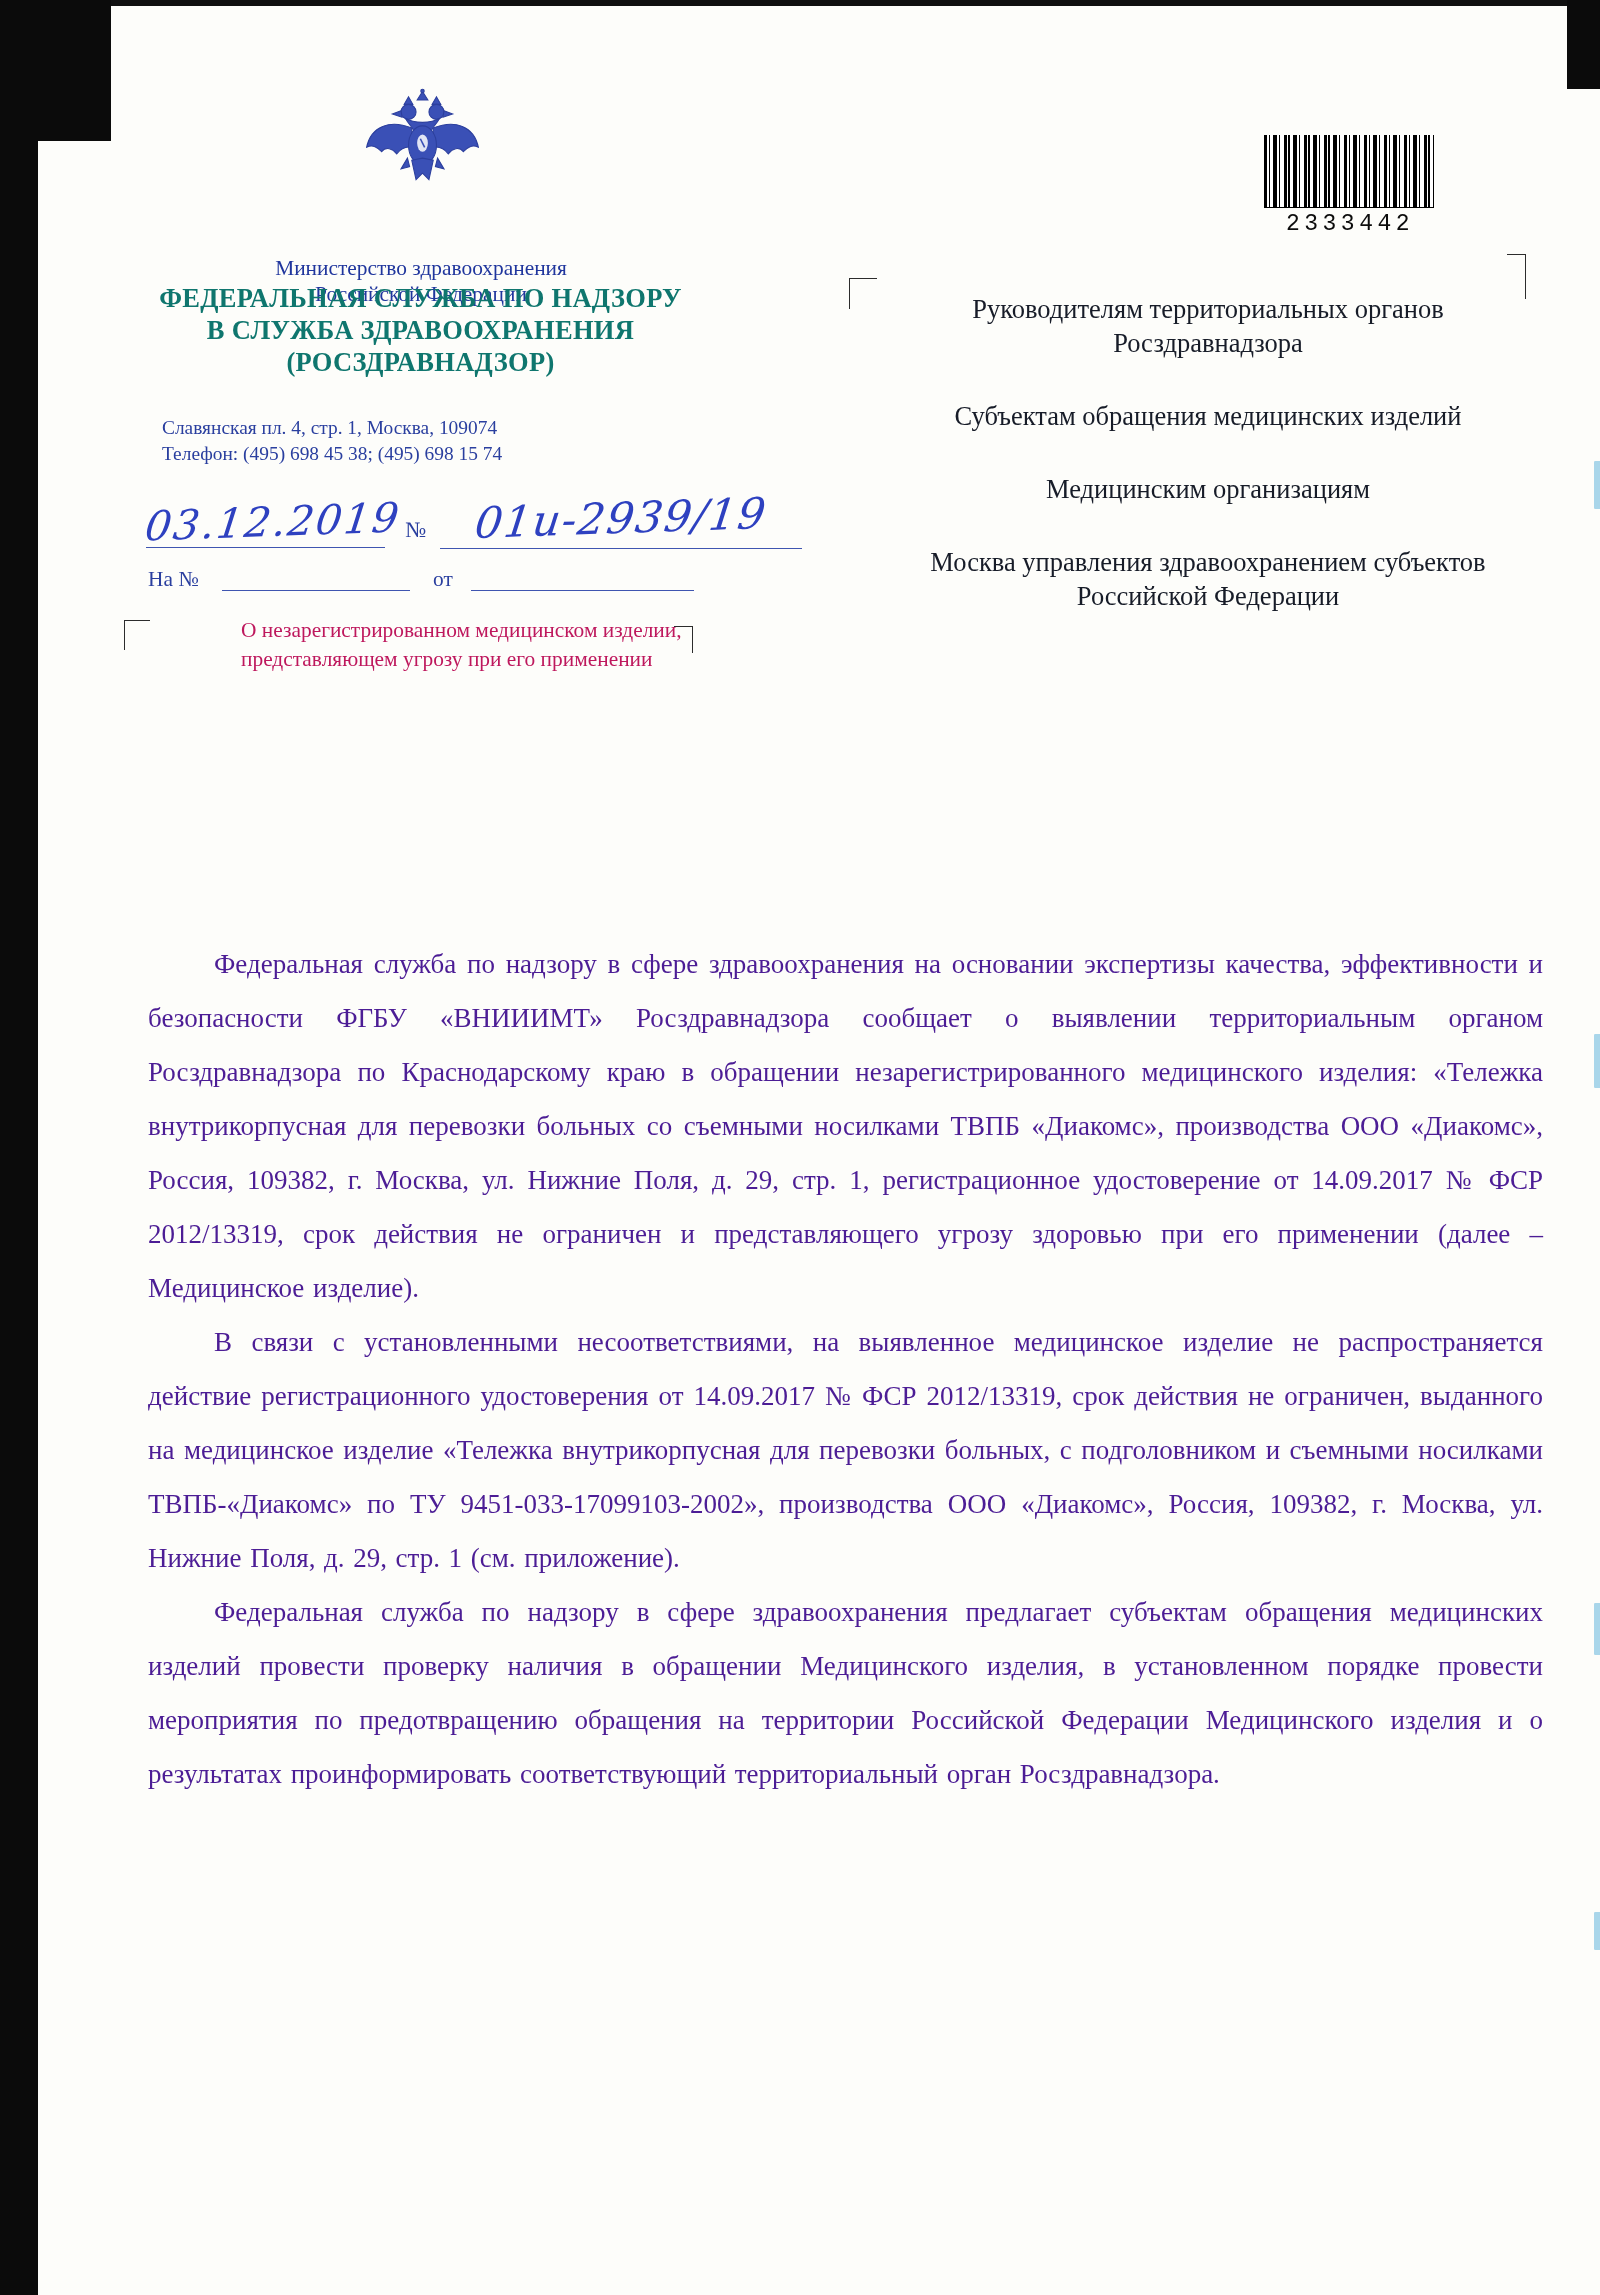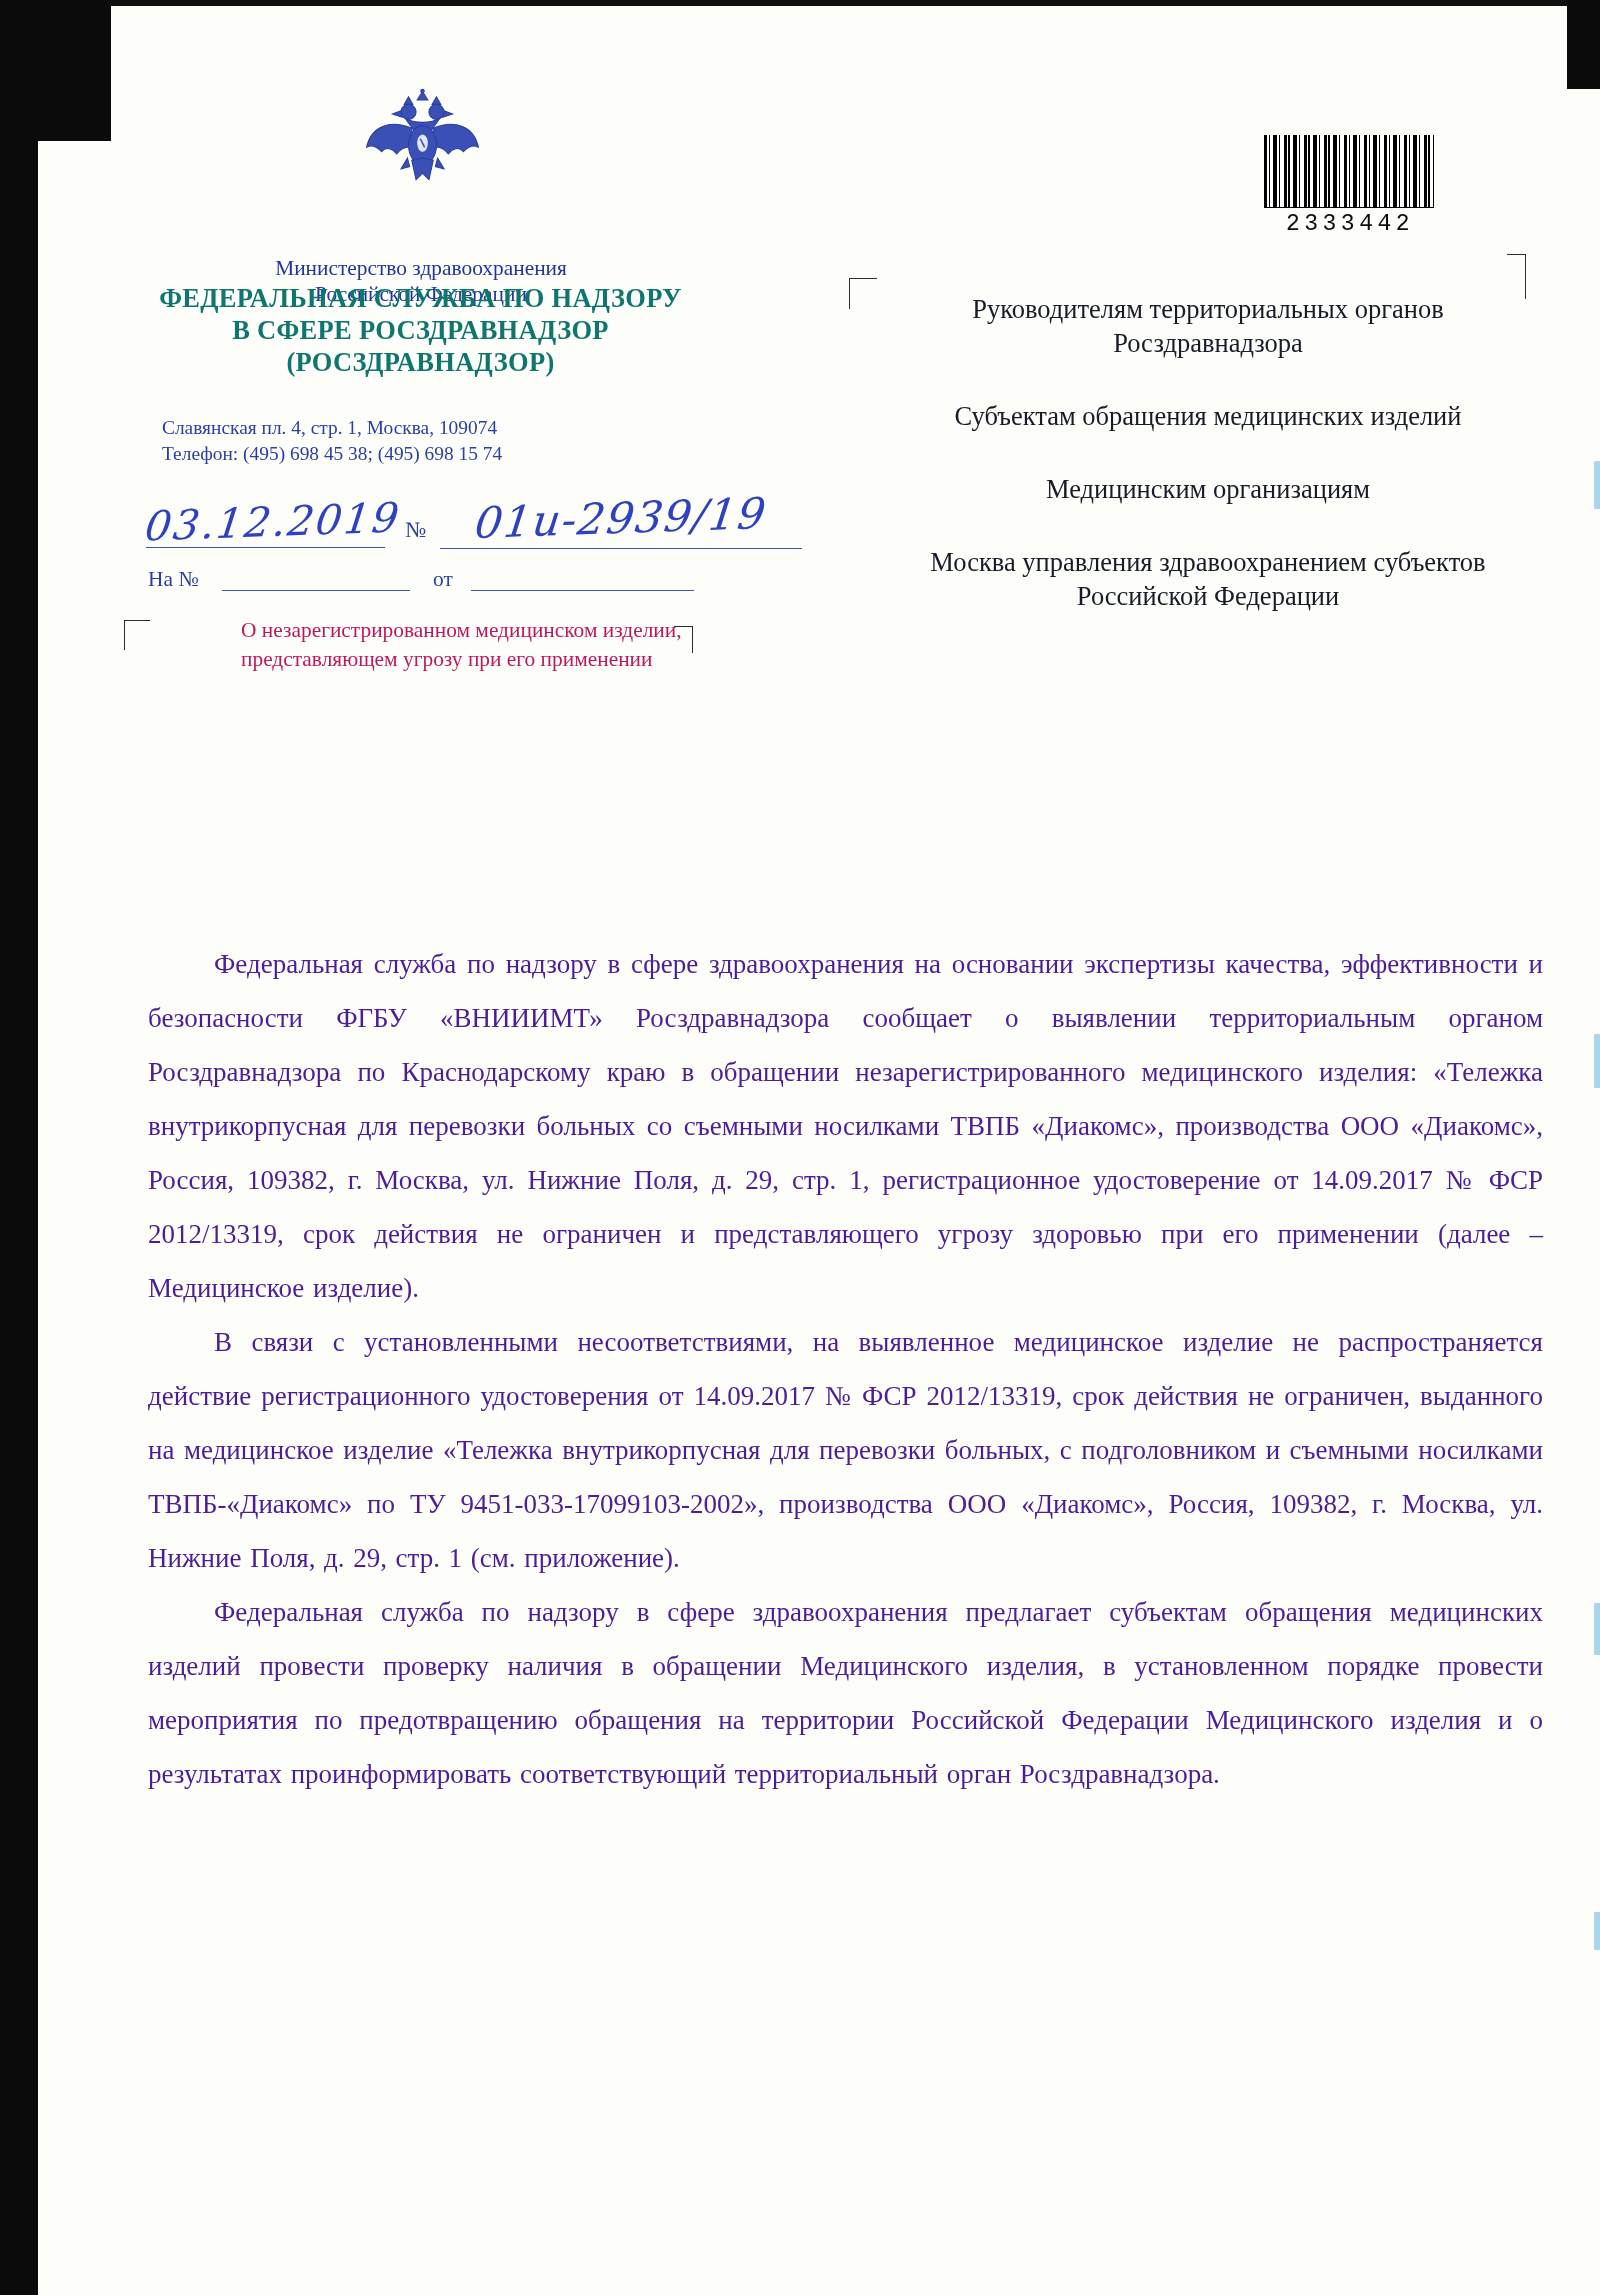--- a/index.html
+++ b/index.html
@@ -180,21 +180,21 @@
     </svg>
   </div>
 
   <div class="ministry">
     <div>Министерство здравоохранения</div>
     <div>Российской Федерации</div>
   </div>
 
   <div class="service-name">
     <div>ФЕДЕРАЛЬНАЯ СЛУЖБА ПО НАДЗОРУ</div>
-    <div>В СФЕРЕ РОСЗДРАВНАДЗОР</div>
+    <div>В СЛУЖБА ЗДРАВООХРАНЕНИЯ</div>
     <div>(РОСЗДРАВНАДЗОР)</div>
   </div>
 
   <div class="contact-block">
     <div>Славянская пл. 4, стр. 1, Москва, 109074</div>
     <div>Телефон: (495) 698 45 38; (495) 698 15 74</div>
   </div>
 
   <div class="outgoing-row">
     <div class="outgoing-date">

